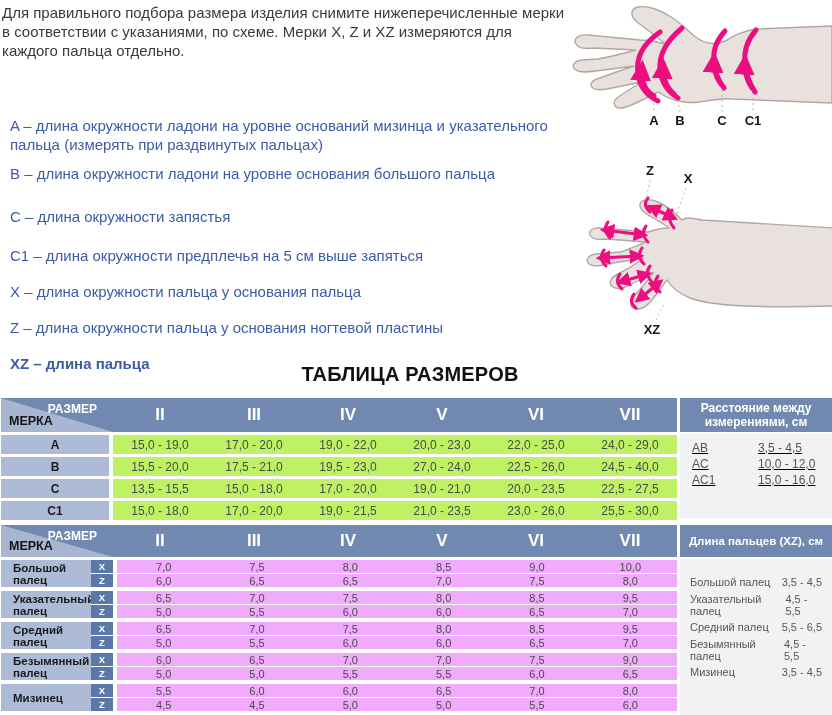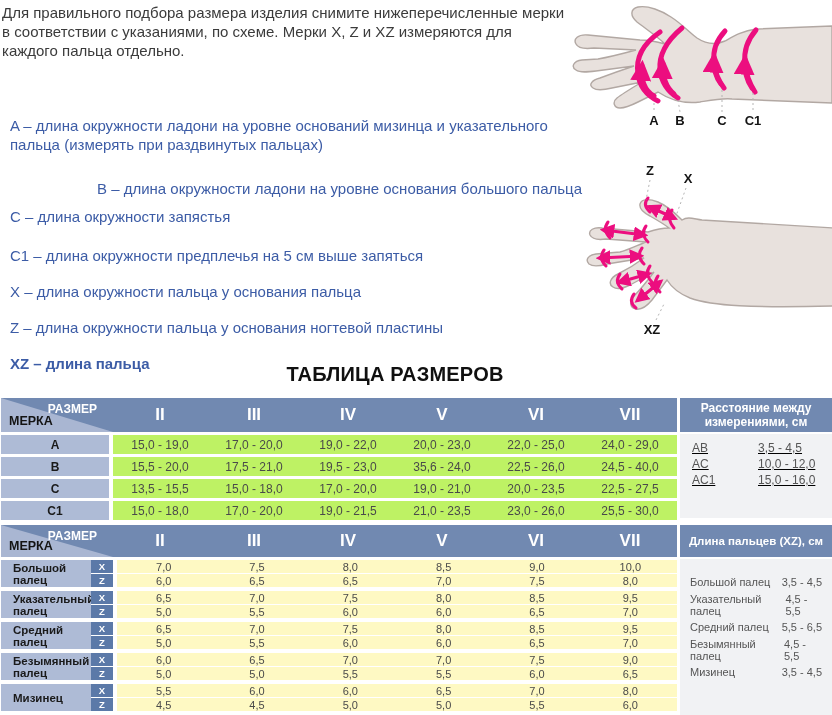--- a/index.html
+++ b/index.html
@@ -7,21 +7,21 @@
     width:832px;height:715px;position:relative;overflow:hidden;background:#ffffff;
     font-family:"Liberation Sans", sans-serif;
   }
   .page{position:absolute;inset:0;}
 
   
   .para{position:absolute;left:2px;width:566px;font-size:15px;line-height:19px;color:#3b3b3b;}
   .def{position:absolute;left:2px;width:572px;font-size:15px;line-height:19px;color:#3c5ca6;margin-left:8px;}
 
   
-  .title{position:absolute;top:363px;left:0;width:790px;text-align:center;
+  .title{position:absolute;top:363px;left:15px;width:790px;text-align:center;
     font-size:20px;font-weight:bold;color:#101010;letter-spacing:.2px;}
 
   
   .tbl{position:absolute;left:1px;width:676px;}
   .thead{display:flex;background:#7189b1;}
   .corner{position:relative;width:112px;flex:0 0 112px;overflow:hidden;}
   .corner .tri{position:absolute;inset:0;background:#a9b6d2;
     clip-path:polygon(0 0,100% 100%,0 100%);}
   .corner .razmer{position:absolute;top:4px;right:16px;color:#ffffff;font-weight:bold;font-size:12px;}
   .corner .merka{position:absolute;bottom:4px;left:8px;color:#141414;font-weight:bold;font-size:12.5px;}
@@ -44,21 +44,21 @@
   #t2 .group{display:flex;height:27px;margin-top:4px;}
   #t2 .group:first-of-type{margin-top:3px;}
   .gleft{width:90px;flex:0 0 90px;background:#aebbd6;display:flex;align-items:center;
     padding-left:12px;box-sizing:border-box;font-weight:bold;font-size:11.5px;
     line-height:12px;color:#1a1a1a;}
   .gbadges{width:22px;flex:0 0 22px;margin-right:4px;display:flex;flex-direction:column;justify-content:space-between;}
   .badge{height:13px;background:#5b79a8;color:#ffffff;font-size:9.5px;font-weight:bold;
     display:flex;align-items:center;justify-content:center;}
   .grows{flex:1;display:flex;flex-direction:column;justify-content:space-between;}
   .trow{display:flex;height:13px;}
-  .trow .cell{flex:1;background:#fef9c3;display:flex;align-items:center;justify-content:center;
+  .trow .cell{flex:1;background:#f0abfc;display:flex;align-items:center;justify-content:center;
     font-size:11px;color:#4a4a4a;}
 
   
   .panel{position:absolute;left:680px;width:152px;}
   #p1{top:398px;}
   #p2{top:525px;}
   .phead{background:#7189b1;color:#ffffff;font-weight:bold;text-align:center;
     display:flex;align-items:center;justify-content:center;}
   #p1 .phead{height:34px;font-size:12px;line-height:14px;}
   #p2 .phead{height:32px;font-size:11.5px;}
@@ -83,21 +83,21 @@
   .dlabel{font-family:"Liberation Sans",sans-serif;font-size:13px;font-weight:bold;fill:#141414;}
 </style>
 </head>
 <body>
 
 <div class="page">
 
   <div class="para" style="top:3px">Для правильного подбора размера изделия снимите нижеперечисленные мерки в соответствии с указаниями, по схеме. Мерки X, Z и XZ измеряются для каждого пальца отдельно.</div>
   <div id="defs">
       <div class="def" style="top: 116px;">A – длина окружности ладони на уровне оснований мизинца и указательного пальца (измерять при раздвинутых пальцах)</div>
-      <div class="def" style="top: 179px; text-align: right;">B – длина окружности ладони на уровне основания большого пальца</div>
+      <div class="def" style="top: 164px;">B – длина окружности ладони на уровне основания большого пальца</div>
       <div class="def" style="top: 207px;">C – длина окружности запястья</div>
       <div class="def" style="top: 246px;">C1 – длина окружности предплечья на 5 см выше запяться</div>
       <div class="def" style="top: 282px;">X – длина окружности пальца у основания пальца</div>
       <div class="def" style="top: 318px;">Z – длина окружности пальца у основания ногтевой пластины</div>
       <div class="def" style="top: 354px; font-weight: bold;">XZ – длина пальца</div>
     </div>
 
   <svg id="hand-top" class="hand-svg" width="262" height="140" viewBox="0 0 262 140">
     <defs>
       <marker id="arwT" viewBox="0 0 10 10" refX="7" refY="5" markerWidth="4.2" markerHeight="4.2" orient="auto-start-reverse">
@@ -204,21 +204,21 @@
           <div class="cell">19,0 - 22,0</div>
           <div class="cell">20,0 - 23,0</div>
           <div class="cell">22,0 - 25,0</div>
           <div class="cell">24,0 - 29,0</div>
         </div>
         <div class="row">
           <div class="rlabel">B</div>
           <div class="cell">15,5 - 20,0</div>
           <div class="cell">17,5 - 21,0</div>
           <div class="cell">19,5 - 23,0</div>
-          <div class="cell">35,6 - 24,0</div>
+          <div class="cell">27,0 - 24,0</div>
           <div class="cell">22,5 - 26,0</div>
           <div class="cell">24,5 - 40,0</div>
         </div>
         <div class="row">
           <div class="rlabel">C</div>
           <div class="cell">13,5 - 15,5</div>
           <div class="cell">15,0 - 18,0</div>
           <div class="cell">17,0 - 20,0</div>
           <div class="cell">19,0 - 21,0</div>
           <div class="cell">20,0 - 23,5</div>

